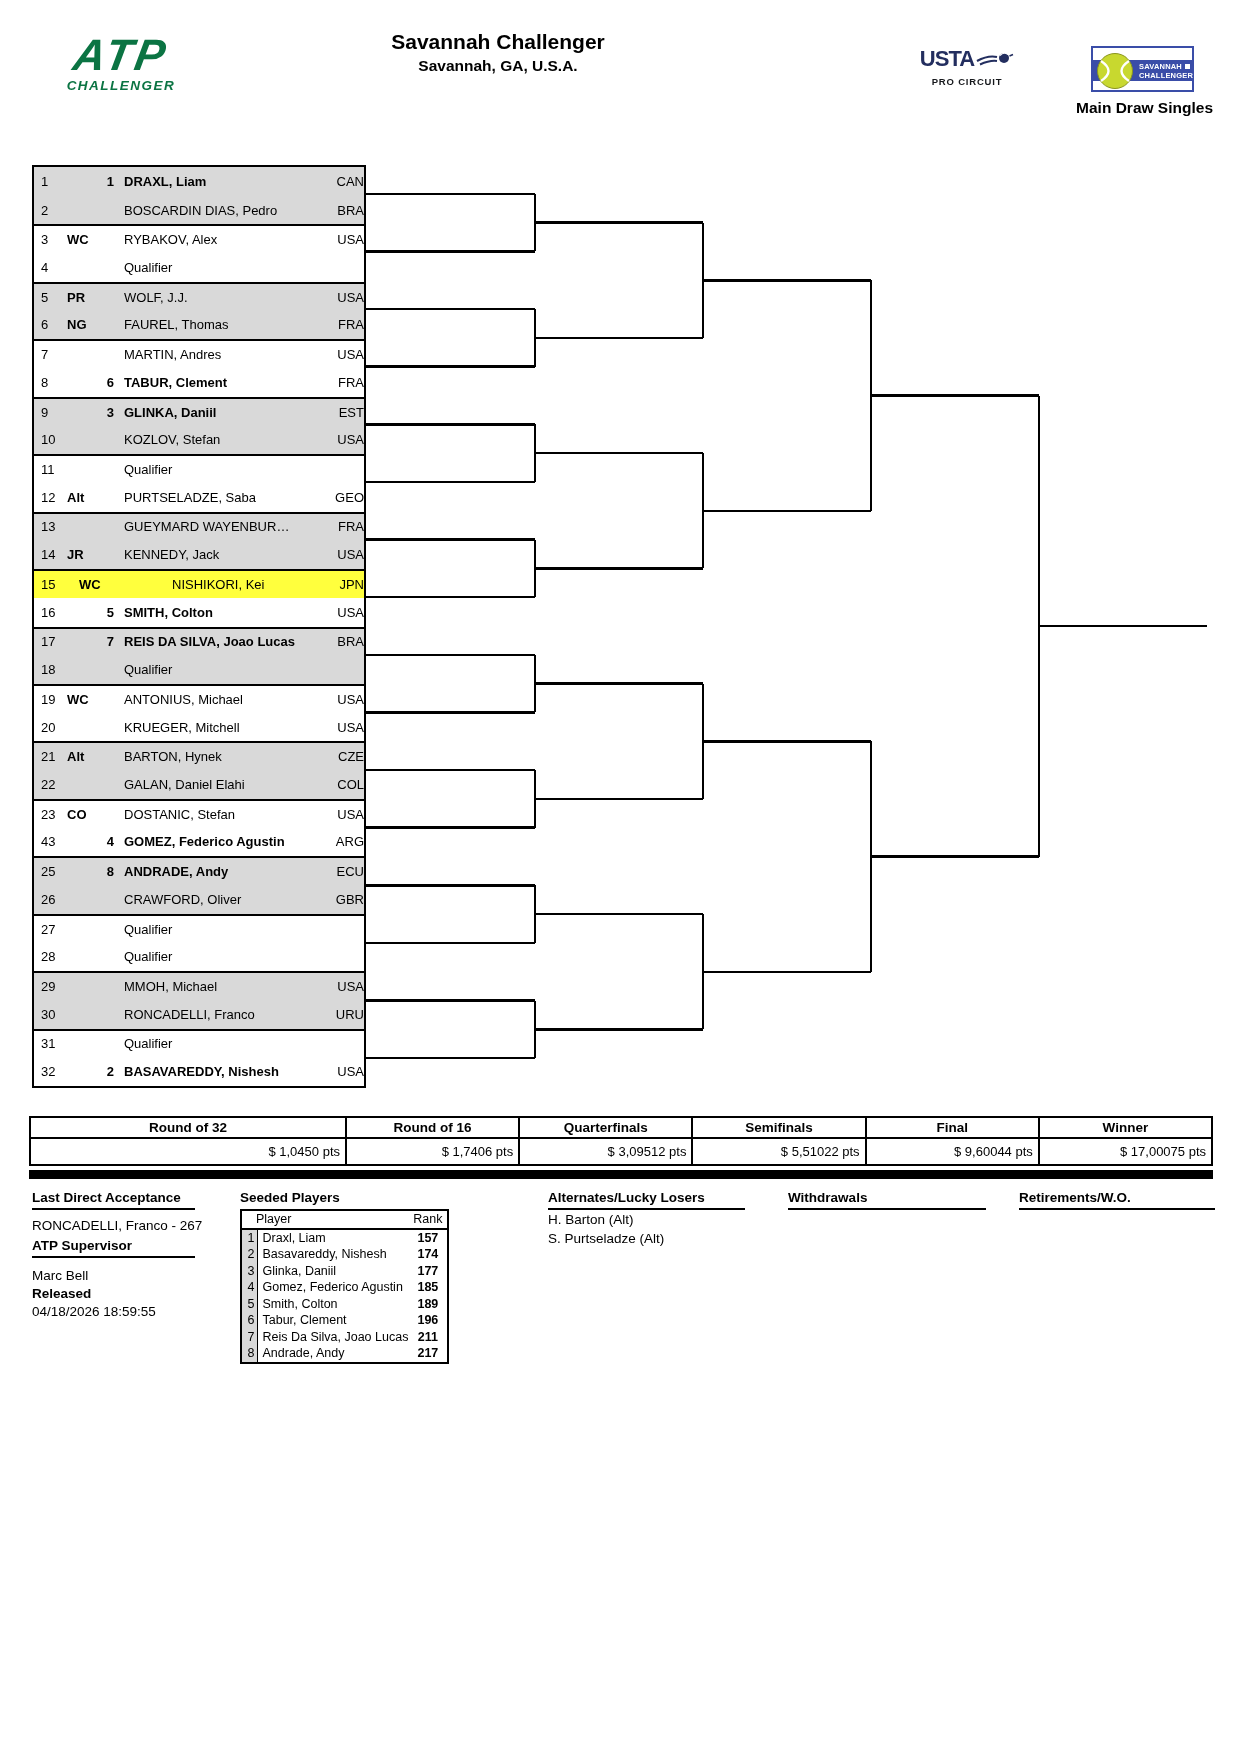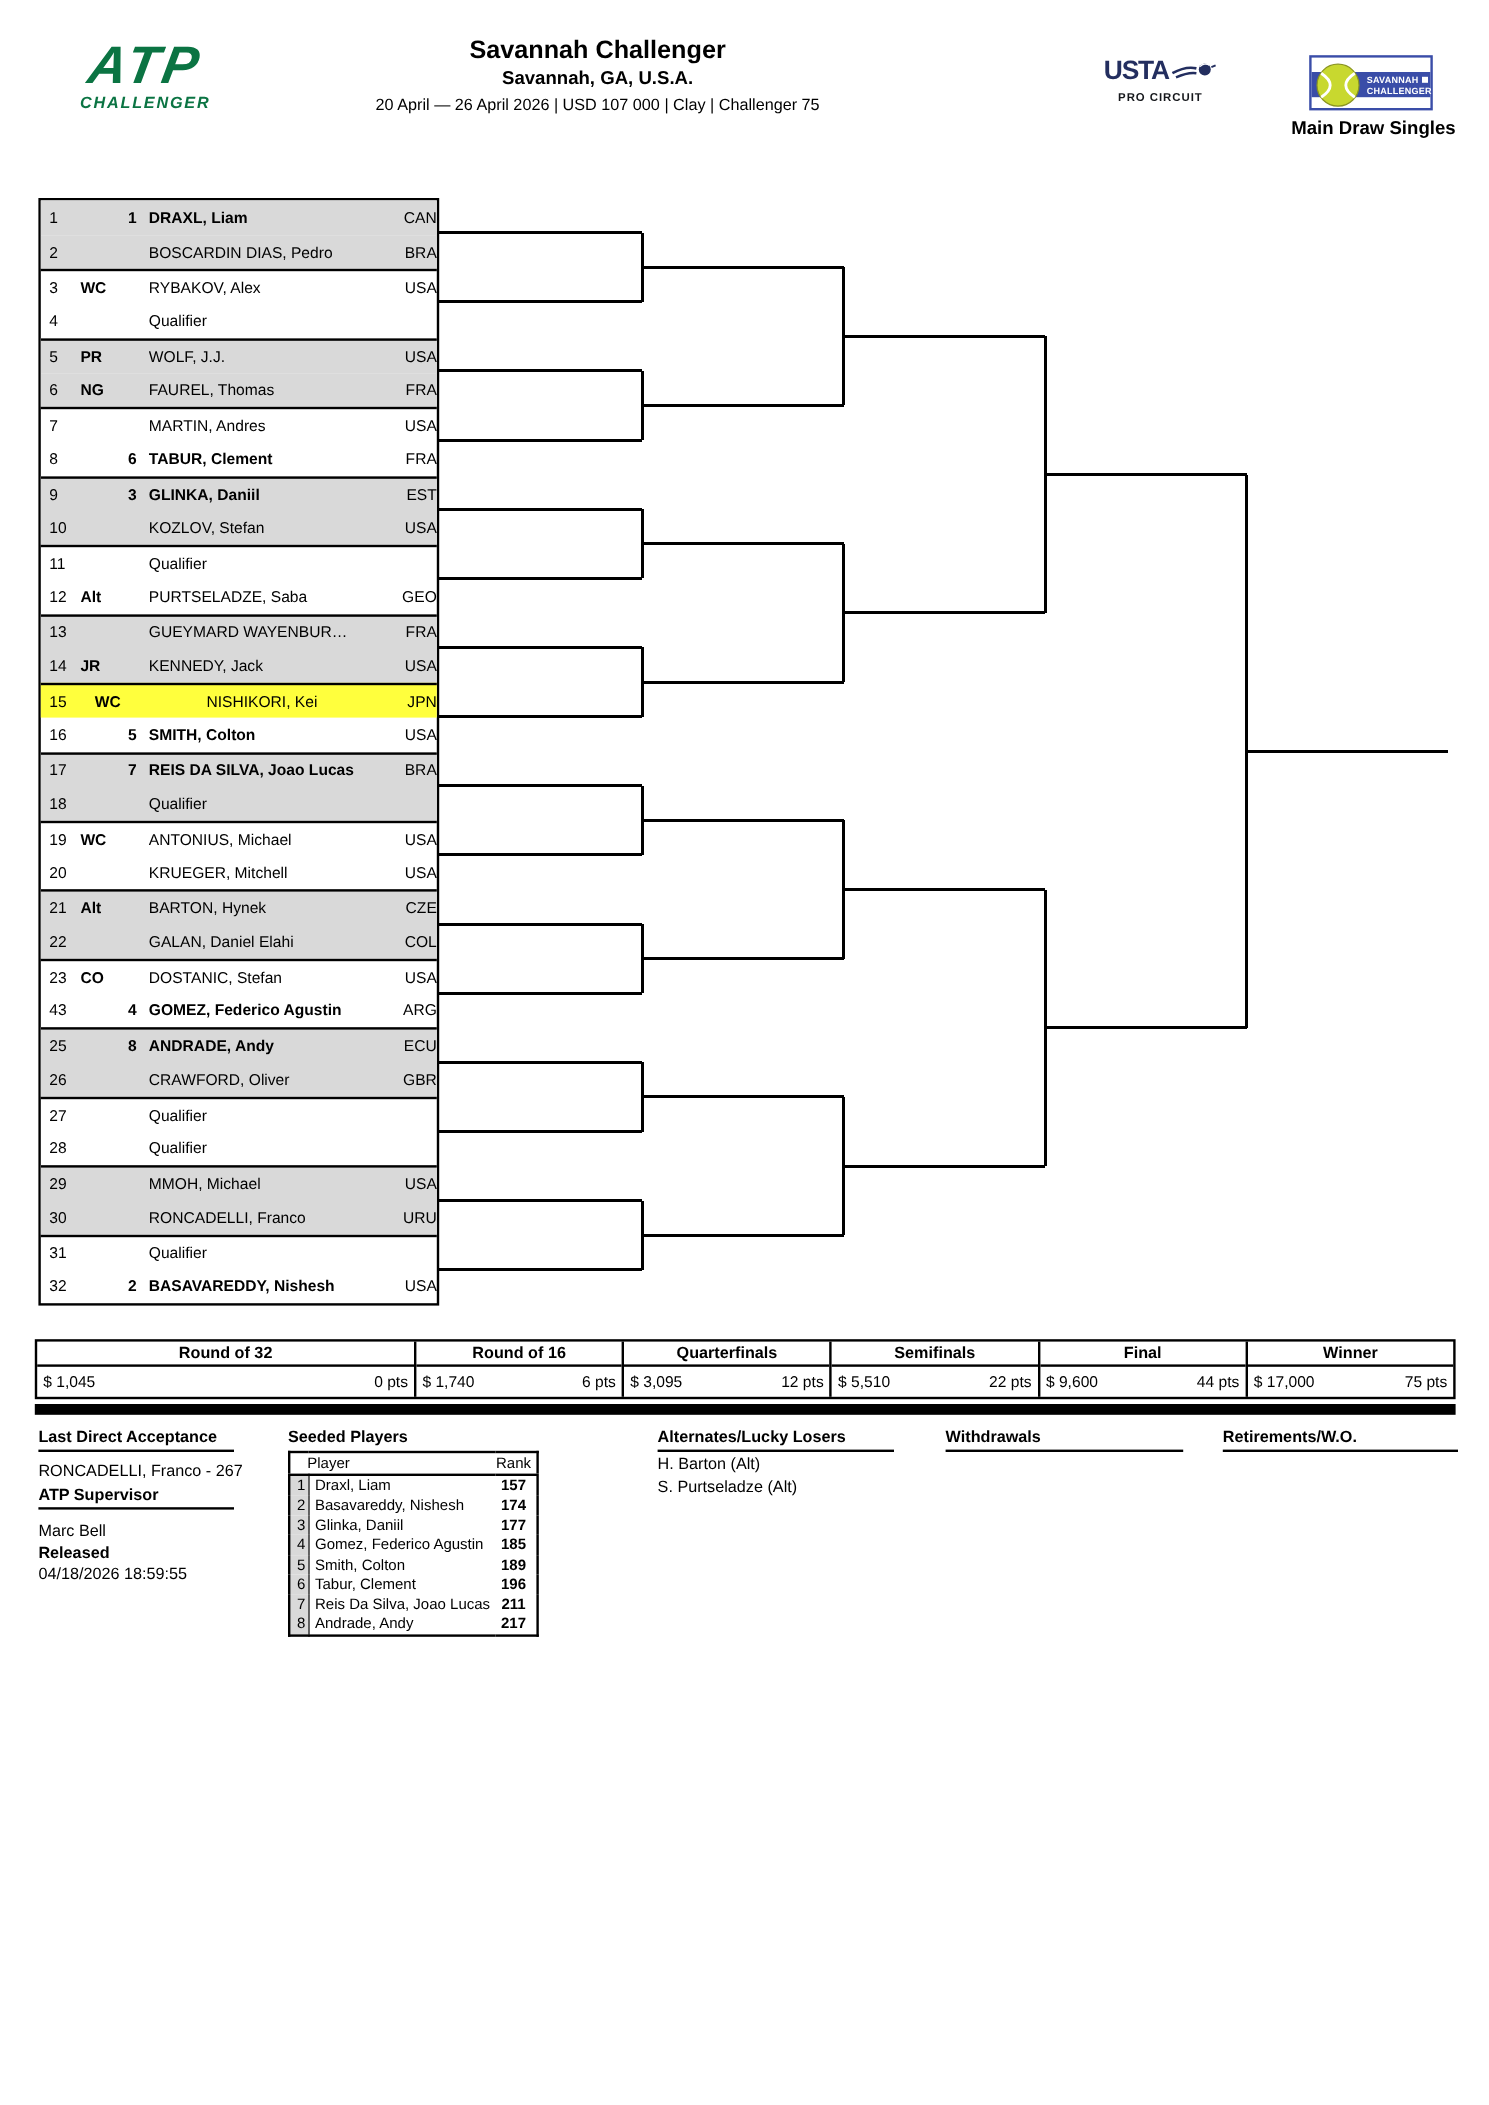--- a/index.html
+++ b/index.html
@@ -53,21 +53,21 @@
   #bracket-svg line { stroke:#000; stroke-width:2.5; }
 
   
   .prize { position:absolute; left:29px; top:1116px; width:1184px; height:50px;
            border:2.5px solid #000; display:flex; }
   .prize-col { flex:1; display:flex; flex-direction:column; border-right:2.5px solid #000; }
   .prize-col:first-of-type { flex:none; width:316px; }
   .prize-col:nth-last-of-type(1) { border-right:none; }
   .prize-head { height:21px; border-bottom:2.5px solid #000; font-weight:bold; font-size:13.5px;
                 display:flex; align-items:center; justify-content:center; }
-  .prize-vals { flex:1; display:flex; align-items:center; justify-content:space-between;
+  .prize-vals { flex:1; display:flex; align-items:center; justify-content:flex-end;
                 padding:0 5px; font-size:13px; }
 
   .section-divider { position:absolute; left:29px; top:1170px; width:1184px; height:9px; background:#000; }
 
   
   .f-block { position:absolute; top:1190px; font-size:13.5px; }
   .f-head { font-weight:bold; font-size:13.5px; border-bottom:2.5px solid #000; padding-bottom:3px; }
   .f-line { line-height:18px; }
   .f-bold { font-weight:bold; }
   .f-lda { left:32px; width:205px; }
@@ -102,21 +102,20 @@
 <div class="page">
 
   <div class="atp-logo">
     <div class="atp-word">ATP</div>
     <div class="atp-sub">CHALLENGER</div>
   </div>
 
   <div class="title-block">
     <div class="t-title">Savannah Challenger</div>
     <div class="t-location">Savannah, GA, U.S.A.</div>
-    <div class="t-details">20 April — 26 April 2026 | USD 107 000 | Clay | Challenger 75</div>
   </div>
 
   <div class="usta">
     <div class="usta-row">
       <span class="usta-word">USTA</span>
       <svg class="usta-swoosh" width="38" height="18" viewBox="0 0 38 18">
         <path d="M1 11 Q12 5 21 7" stroke="#232e5f" stroke-width="2.2" fill="none"></path>
         <path d="M4 14.5 Q14 10 21 11" stroke="#232e5f" stroke-width="2" fill="none"></path>
         <circle cx="28" cy="8" r="5" fill="#232e5f"></circle>
         <path d="M24 5.5 A6 6 0 0 1 32 4.5" stroke="#fff" stroke-width="1.2" fill="none"></path>

